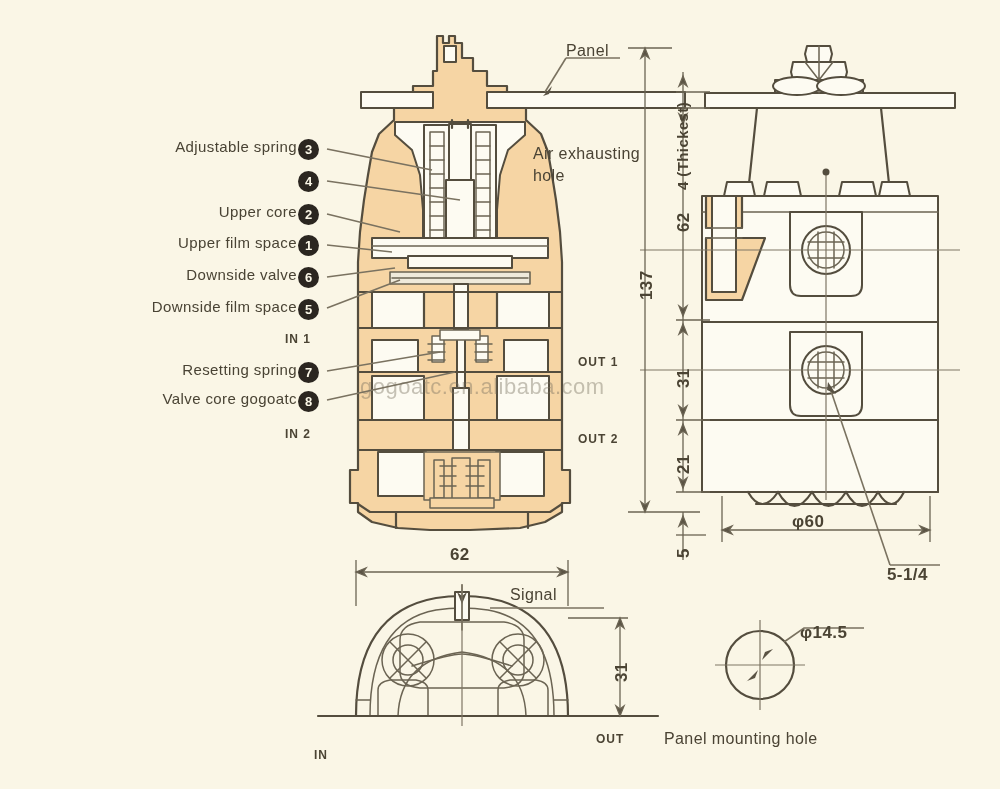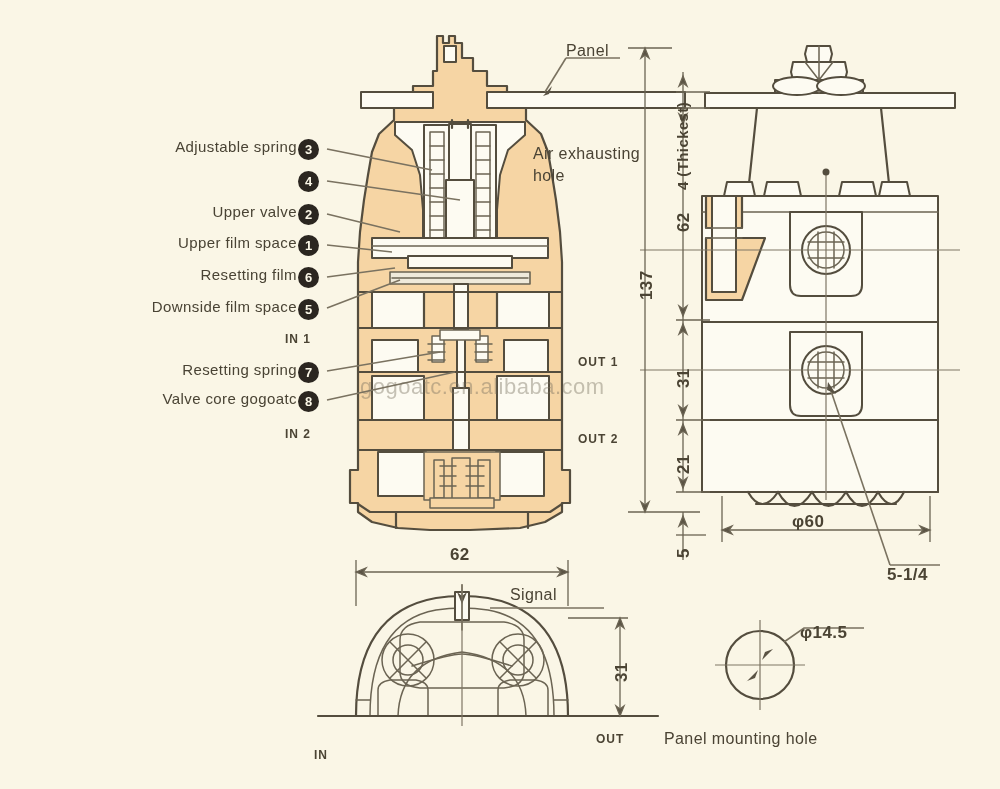--- a/index.html
+++ b/index.html
@@ -371,27 +371,27 @@
       </g>
     </g>
 
   </svg>
 
   <div class="lbl lbl-part" style="right:703px; top:138px;">Adjustable spring</div>
   <div class="bullet" style="left:298px; top:139px;">3</div>
 
   <div class="bullet" style="left:298px; top:171px;">4</div>
 
-  <div class="lbl lbl-part" style="right:703px; top:203px;">Upper  valve</div>
+  <div class="lbl lbl-part" style="right:703px; top:203px;">Upper  core</div>
   <div class="bullet" style="left:298px; top:204px;">2</div>
 
   <div class="lbl lbl-part" style="right:703px; top:234px;">Upper  film  space</div>
   <div class="bullet" style="left:298px; top:235px;">1</div>
 
-  <div class="lbl lbl-part" style="right:703px; top:266px;">Resetting  film</div>
+  <div class="lbl lbl-part" style="right:703px; top:266px;">Downside  valve</div>
   <div class="bullet" style="left:298px; top:267px;">6</div>
 
   <div class="lbl lbl-part" style="right:703px; top:298px;">Downside  film  space</div>
   <div class="bullet" style="left:298px; top:299px;">5</div>
 
   <div class="lbl lbl-part" style="right:703px; top:361px;">Resetting  spring</div>
   <div class="bullet" style="left:298px; top:362px;">7</div>
 
   <div class="lbl lbl-part" style="right:703px; top:390px;">Valve  core  gogoatc</div>
   <div class="bullet" style="left:298px; top:391px;">8</div>

